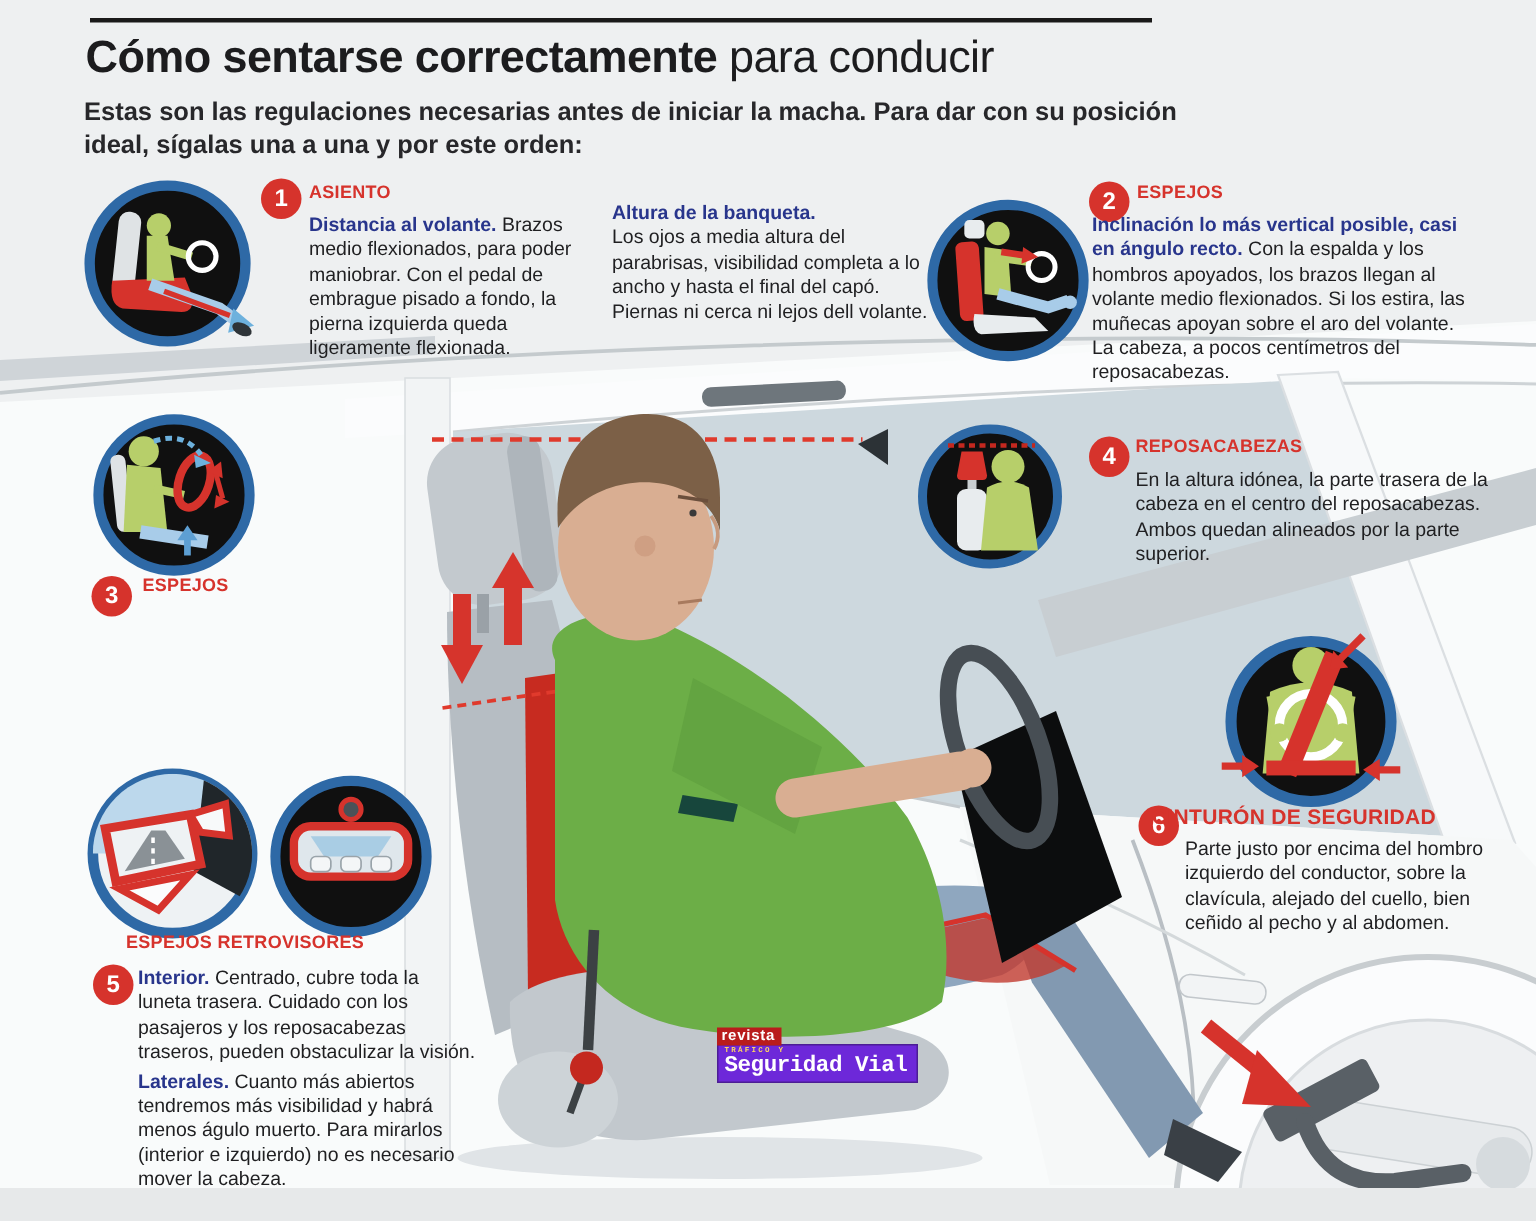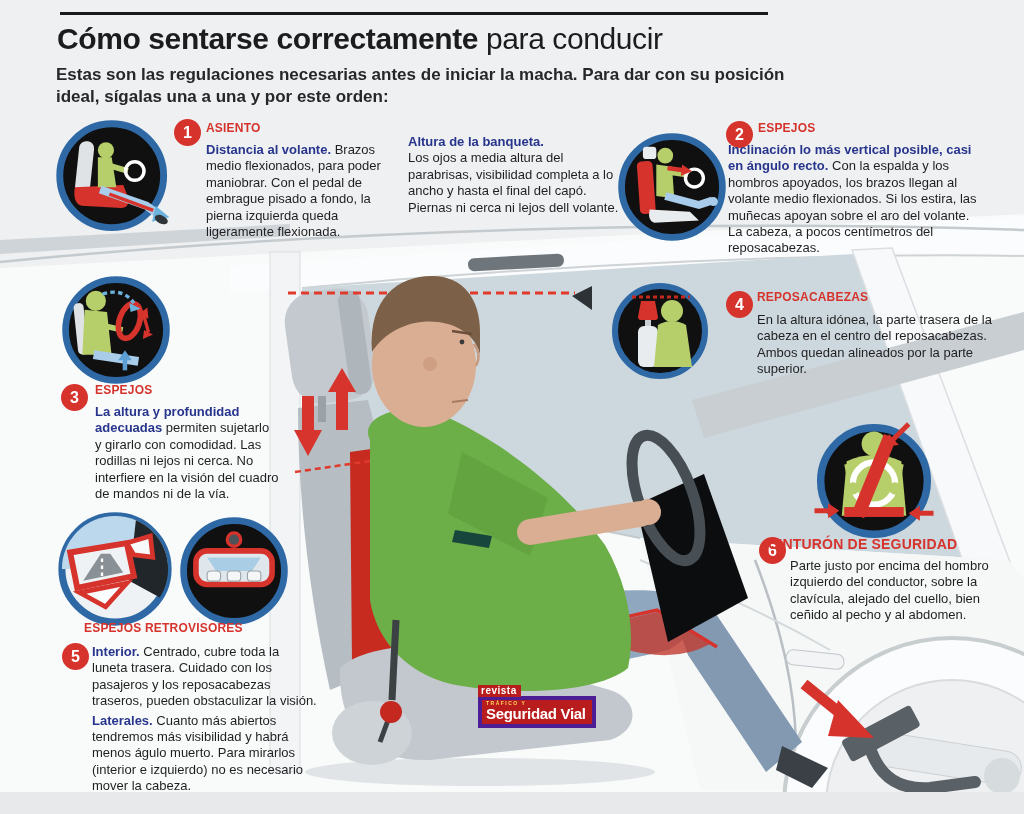--- a/index.html
+++ b/index.html
@@ -16,21 +16,21 @@
          font-weight:700;font-size:16px;display:flex;align-items:center;justify-content:center;z-index:4;}
   .sec-title{font-size:12px;font-weight:700;color:var(--red);letter-spacing:0.2px;z-index:4;white-space:nowrap;}
   .sec-text{font-size:13px;line-height:1.26;color:#1f1f21;z-index:4;}
   .sec-text p{margin:0 0 3px 0;}
   .lead{color:var(--blue);font-weight:700;}
   .lead-block{display:block;}
   .icon{z-index:3;}
   .logo{z-index:4;text-align:left;line-height:1;}
   .logo .l1{display:inline-block;background:#b91c1c;color:#fff;font-weight:700;font-size:10px;
             padding:1px 4px 1px 3px;letter-spacing:0.5px;}
-  .logo .box{background:#b91c1c;border:4px solid #4c1d95;padding:1px 6px 3px 4px;margin-top:-1px;}
+  .logo .box{background:#6d28d9;border:1px solid #4c1d95;padding:1px 6px 3px 4px;margin-top:-1px;font-family:Liberation Mono, monospace;}
   .logo .l2{display:block;color:#ffd75e;font-size:5px;font-weight:700;letter-spacing:1.5px;}
   .logo .l3{display:block;color:#fff;font-size:15px;font-weight:700;letter-spacing:-0.3px;}
 </style>
 </head>
 <body>
 
 <div id="page">
 
   <svg class="abs" style="left:0;top:0;z-index:1" width="1024" height="814" viewBox="0 0 1024 814">
 
@@ -190,23 +190,20 @@
     <path d="M38,18 Q56,12 66,26" stroke="#6db1dd" stroke-width="3" stroke-dasharray="4 3" fill="none"></path>
     <polygon points="62,26 72,31 63,34" fill="#6db1dd"></polygon>
     <path d="M74,34 L79,52" stroke="#d6332c" stroke-width="3"></path>
     <polygon points="70,36 78,30 79,40" fill="#d6332c"></polygon>
     <polygon points="75,50 83,54 74,58" fill="#d6332c"></polygon>
     <path d="M58,86 L58,76" stroke="#5d9fd3" stroke-width="4"></path>
     <polygon points="52,77 64,77 58,68" fill="#5d9fd3"></polygon>
   </svg>
   <div class="abs badge" style="left:61px;top:384px">3</div>
   <div class="abs sec-title" style="left:95px;top:383px">ESPEJOS</div>
-  <div class="abs sec-text" style="left:95px;top:404px;width:184px">
-    <p><span class="lead">La altura y profundidad adecuadas</span> <span>permiten sujetarlo y girarlo con comodidad. Las rodillas ni lejos ni cerca. No interfiere en la visión del cuadro de mandos ni de la vía.</span></p>
-  </div>
 
   <svg class="abs icon" style="left:610px;top:281px" width="100" height="100" viewBox="0 0 100 100">
     <circle cx="50" cy="50" r="45" fill="#101010" stroke="#2e69a6" stroke-width="6"></circle>
     <line x1="22" y1="16" x2="80" y2="16" stroke="#c4281f" stroke-width="3" stroke-dasharray="4 3"></line>
     <path d="M31,20 h14 l3,16 q0,3 -3,3 h-14 q-3,0 -3,-3 z" fill="#d6332c"></path>
     <rect x="35" y="39" width="6" height="6" fill="#c9ced1"></rect>
     <rect x="28" y="45" width="20" height="41" rx="6" fill="#e8ecee"></rect>
     <circle cx="62" cy="30" r="11" fill="#b7cf6a"></circle>
     <path d="M48,44 q14,-8 28,0 l6,42 h-38 z" fill="#b7cf6a"></path>
   </svg>

